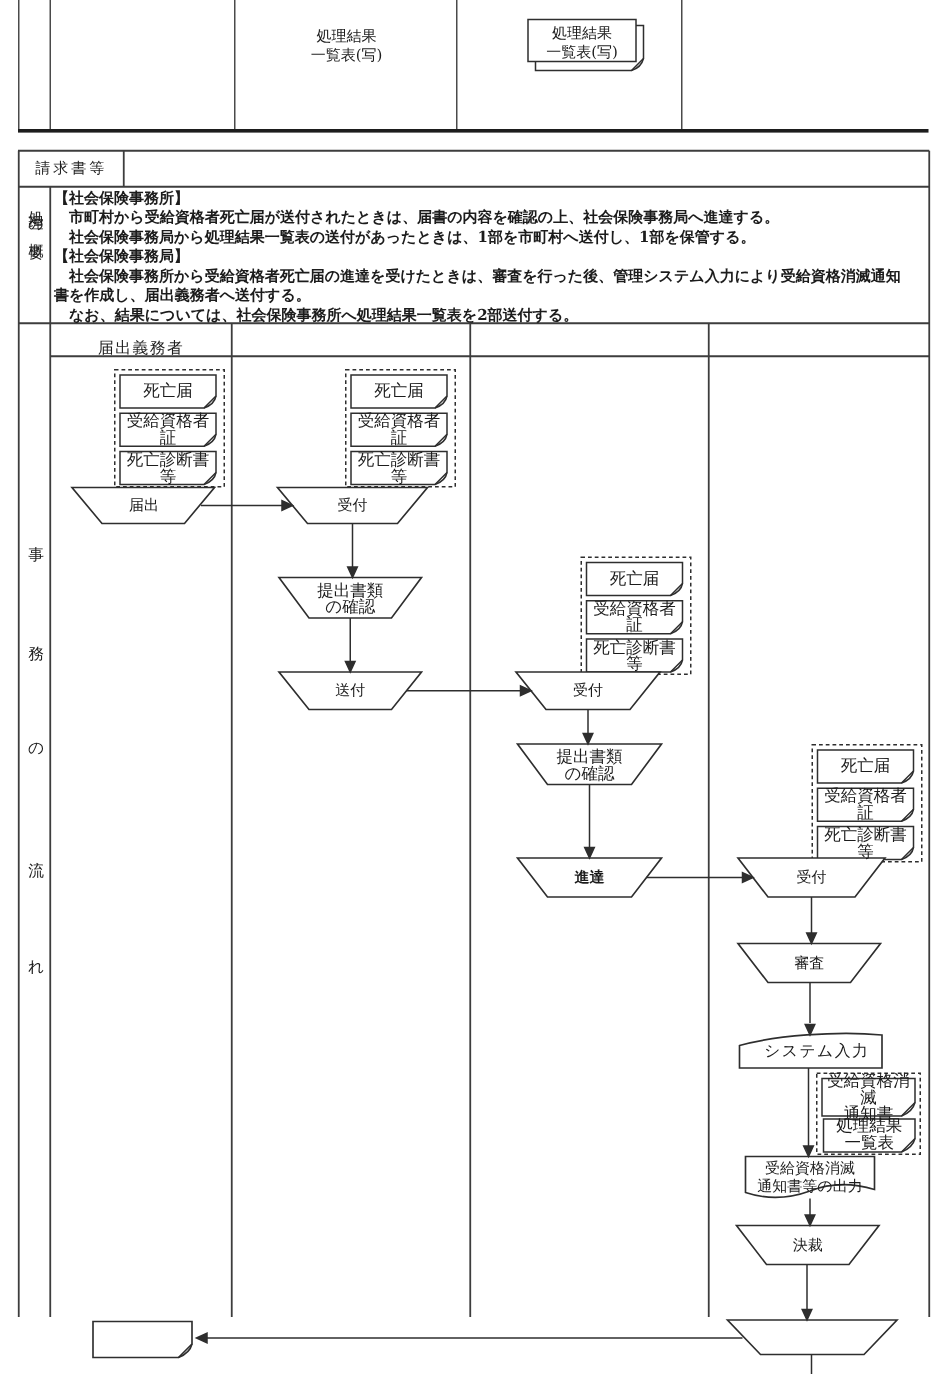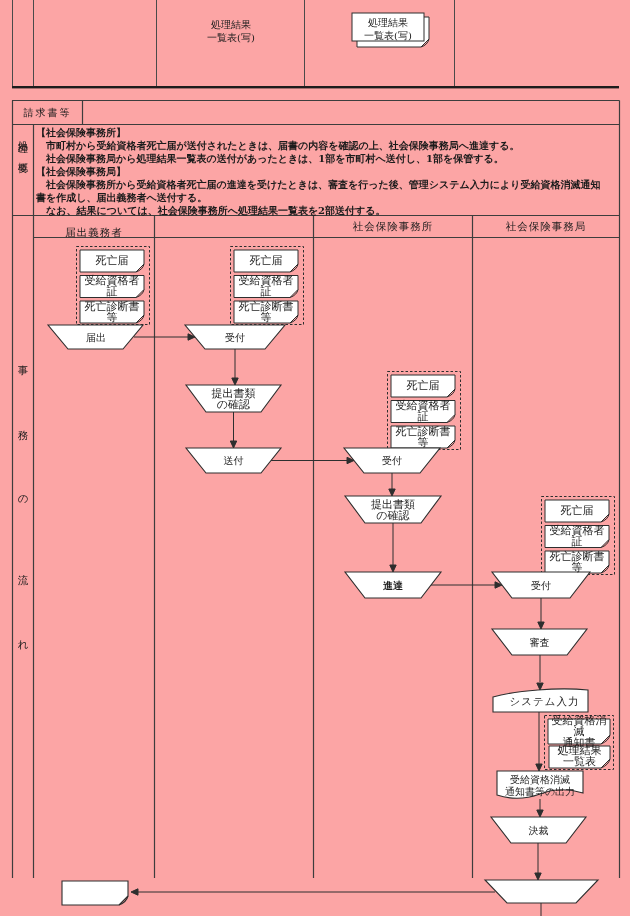--- a/index.html
+++ b/index.html
@@ -1,17 +1,17 @@
 <!DOCTYPE html>
 <html><head>
 <meta charset="utf-8">
 <style>
   html,body{margin:0;padding:0;background:#e8e8e8;}
   .canvas{
-    position:relative;width:630px;height:916px;background:#fca5a5;
+    position:relative;width:630px;height:916px;background:#ffffff;
     font-family:"DejaVu Serif","Liberation Serif",serif;color:#1c1c1c;overflow:hidden;
   }
   svg.layer{position:absolute;left:0;top:0;}
   .lbl{
     position:absolute;display:flex;align-items:center;justify-content:center;
     text-align:center;white-space:pre-line;font-size:10px;line-height:13px;color:#1c1c1c;
   }
   .left{justify-content:flex-start;text-align:left;}
   .vtext{
     writing-mode:vertical-rl;display:flex;align-items:center;justify-content:flex-start;
@@ -170,22 +170,20 @@
 　市町村から受給資格者死亡届が送付されたときは、届書の内容を確認の上、社会保険事務局へ進達する。
 　社会保険事務局から処理結果一覧表の送付があったときは、1部を市町村へ送付し、1部を保管する。
 【社会保険事務局】
 　社会保険事務所から受給資格者死亡届の進達を受けたときは、審査を行った後、管理システム入力により受給資格消滅通知
 書を作成し、届出義務者へ送付する。
 　なお、結果については、社会保険事務所へ処理結果一覧表を2部送付する。</div>
 
   <div class="lbl vtext f105" style="left:13px;top:356px;width:20px;height:340px;letter-spacing:66px;">事務の流れ</div>
 
   <div class="lbl f105 ls1" style="left:34px;top:217px;width:120px;height:31px;">届出義務者</div>
-  <div class="lbl f105 ls1" style="left:314px;top:217px;width:158px;height:19px;">社会保険事務所</div>
-  <div class="lbl f105 ls1" style="left:473px;top:217px;width:146px;height:19px;">社会保険事務局</div>
 
   <div class="lbl f95" style="left:80px;top:250px;width:64px;height:21px;">死亡届</div>
   <div class="lbl f95" style="left:80px;top:275px;width:64px;height:21px;">受給資格者証</div>
   <div class="lbl f95" style="left:80px;top:301px;width:64px;height:21px;">死亡診断書等</div>
 
   <div class="lbl f95" style="left:234px;top:250px;width:64px;height:21px;">死亡届</div>
   <div class="lbl f95" style="left:234px;top:275px;width:64px;height:21px;">受給資格者証</div>
   <div class="lbl f95" style="left:234px;top:301px;width:64px;height:21px;">死亡診断書等</div>
 
   <div class="lbl f95" style="left:391px;top:375px;width:64px;height:21px;">死亡届</div>

